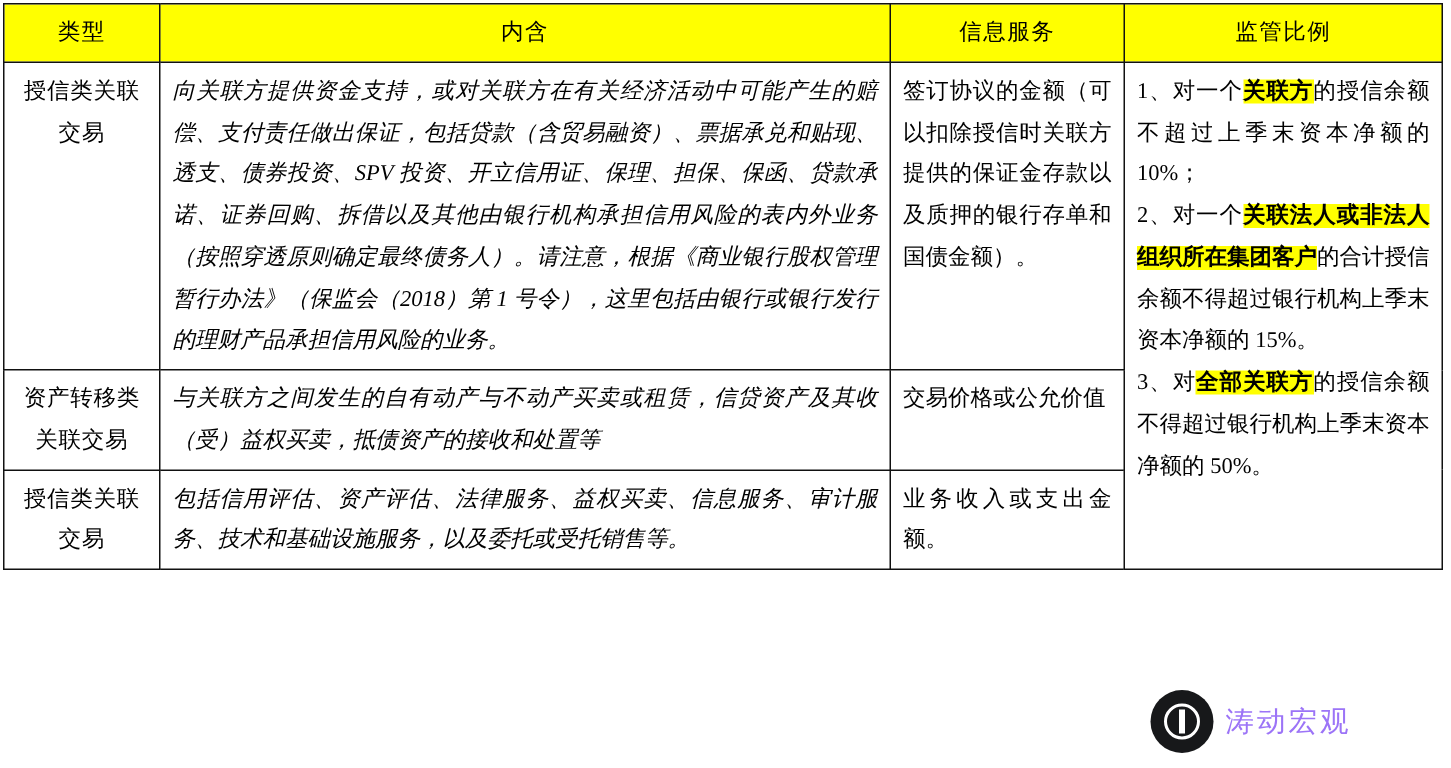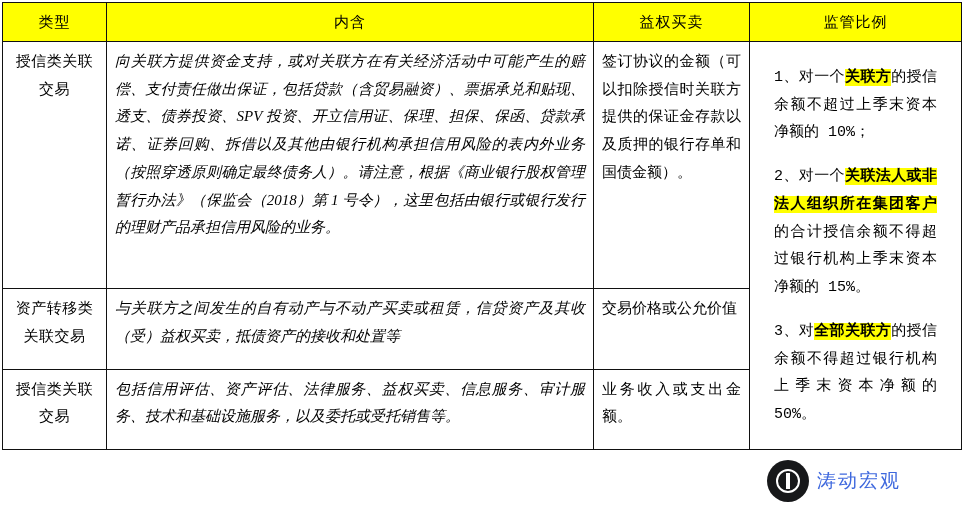--- a/index.html
+++ b/index.html
@@ -74,22 +74,21 @@
   .p {
     margin: 0;
   }
   .p + .p {
     margin-top: 0px;
   }
   .type-pad {
     padding-top: 128px;
   }
   .ratio-inner p {
-    margin: 16px;
-    font-family: Liberation Mono, monospace;
+    margin: 0;
   }
   .wm {
     position: absolute;
     right: 8px;
     bottom: 6px;
     width: 196px;
     height: 54px;
     display: flex;
     align-items: center;
     gap: 8px;
@@ -121,42 +120,42 @@
     position: absolute;
     left: 19px;
     top: 13px;
     width: 4px;
     height: 16px;
     background: #ffffff;
   }
   .wm-text {
     font-family: "Liberation Serif", serif;
     font-size: 19px;
-    color: #1d4ed8;
+    color: #8b5cf6;
     letter-spacing: 2px;
     opacity: 0.85;
   }
 </style>
 </head>
 <body>
 
 <div class="doc">
 
   <table class="main">
     <colgroup>
       <col class="col-type">
       <col class="col-content">
       <col class="col-calc">
       <col class="col-ratio">
     </colgroup>
     <thead>
       <tr>
         <th>类型</th>
         <th>内含</th>
-        <th>益权买卖</th>
+        <th>信息服务</th>
         <th>监管比例</th>
       </tr>
     </thead>
     <tbody>
       <tr>
         <td class="type-cell type-pad">授信类关联交易</td>
         <td class="content-cell">向关联方提供资金支持，或对关联方在有关经济活动中可能产生的赔偿、支付责任做出保证，包括贷款（含贸易融资）、票据承兑和贴现、透支、债券投资、SPV 投资、开立信用证、保理、担保、保函、贷款承诺、证券回购、拆借以及其他由银行机构承担信用风险的表内外业务（按照穿透原则确定最终债务人）。请注意，根据《商业银行股权管理暂行办法》（保监会（2018）第 1 号令），这里包括由银行或银行发行的理财产品承担信用风险的业务。</td>
         <td class="calc-cell">签订协议的金额（可以扣除授信时关联方提供的保证金存款以及质押的银行存单和国债金额）。</td>
         <td class="ratio-cell" rowspan="3">
           <div class="ratio-inner">

